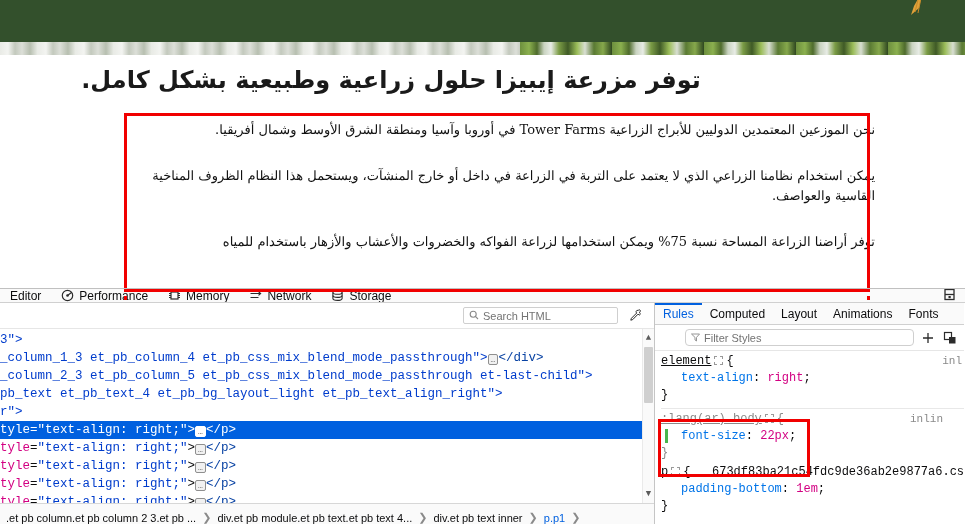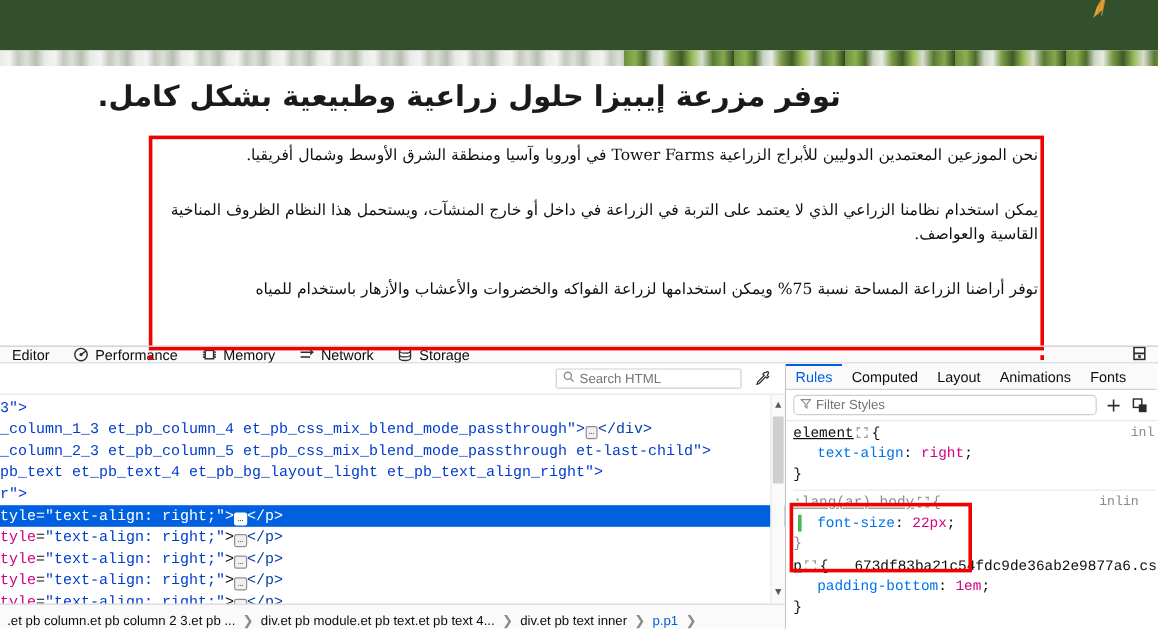--- a/index.html
+++ b/index.html
@@ -54,21 +54,21 @@
     font-weight:bold;
     font-size:24px;
     color:#1a1a1a;
     direction:rtl;
     white-space:nowrap;
     letter-spacing:0px;
   }
 
   .ar-block {
     position:absolute;
-    left:130px; top:120px; width:735px;
+    left:140px; top:120px; width:735px;
     direction:rtl; text-align:right;
     font-family:"DejaVu Serif", serif;
     font-size:13px;
     color:#111;
     line-height:1.55;
   }
   .ar-block p { margin:0 0 26px 0; }
   .ar-block p.clipped { margin-bottom:0; }
 
   
@@ -202,35 +202,35 @@
   .rtab { padding:0 8px; line-height:22px; color:#0c0c0d; white-space:nowrap; }
   .rtab.active { color:#0060df; box-shadow: inset 0 2px 0 0 #0060df; }
 
   .rules-filter {
     height:26px; display:flex; align-items:center; gap:6px;
     padding:0 6px; border-bottom:1px solid #e6e6e6; background:#fff;
   }
   .filter-input {
     flex:1; height:17px; border:1px solid #cfcfcf; border-radius:4px;
     display:flex; align-items:center; gap:4px; padding:0 5px;
-    font-size:11px; color:#737373; background:#fff;
+    font-size:11px; color:#737373; background:#fff;margin-left:24px;
   }
   .rf-btn { width:16px; height:16px; display:flex; align-items:center; justify-content:center; color:#303030; font-size:15px; }
 
   .rules-list {
     flex:1; overflow:hidden; position:relative;
     font-family:"Liberation Mono", monospace;
     font-size:12px; line-height:17px;
     padding:2px 0 0 6px;
     color:#0c0c0d;
   }
   .rule { position:relative; padding-bottom:2px; }
   .rule-head { white-space:nowrap; }
   .sel-name { color:#0c0c0d;text-decoration:underline; }
-  .rule-src { position:absolute; right:15px; top:0; color:#8a8a8a; font-size:11px; }
+  .rule-src { position:absolute; right:21px; top:0; color:#8a8a8a; font-size:11px; }
   .rule-src.inline { right:2px; }
   .prop { padding-left:20px; white-space:nowrap; position:relative; }
   .prop-name { color:#0074e8; }
   .prop-val  { color:#d30082; }
   .twisty {
     display:inline-block; width:9px; height:9px; vertical-align:-1px;
     border:1px dashed #9a9a9a; margin:0 3px;
   }
   .greenbar {
     position:absolute; left:4px; top:1px; width:3px; height:14px; background:#49b64e;

